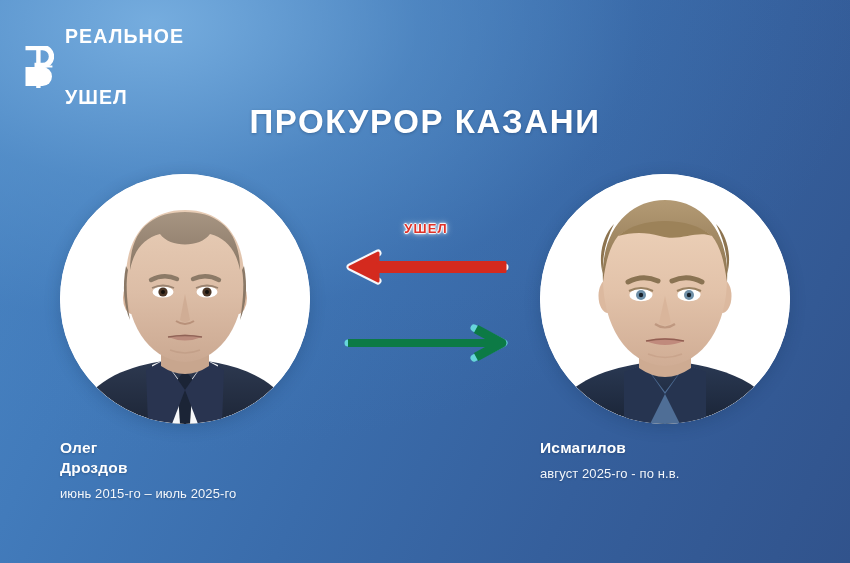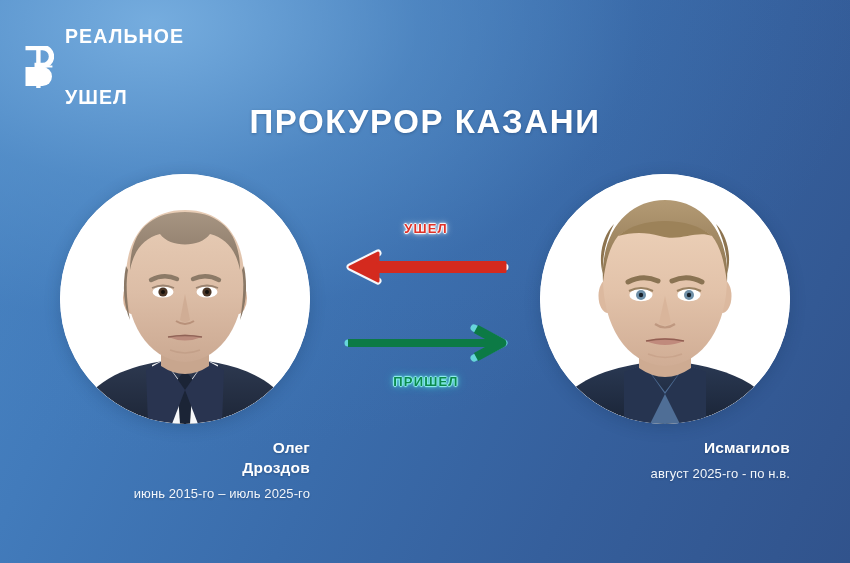--- a/index.html
+++ b/index.html
@@ -55,21 +55,21 @@
     font-size:33px;
     letter-spacing:1.6px;
     text-shadow:0 1px 3px rgba(10,30,60,0.30);
   }
 
   
   .portrait-block {
     position:absolute;
     top:174px;
     width:250px;
-    text-align:right;
+    text-align:left;
   }
   .portrait-left  { left:60px; }
   .portrait-right { left:540px; }
 
   .circle {
     position:relative;
     width:250px; height:250px;
     margin:0 auto;
     border-radius:50%;
     background:#ffffff;
@@ -258,21 +258,20 @@
           <g stroke="#6fe8e4" stroke-width="7" stroke-linejoin="round" stroke-linecap="round" fill="none" opacity="0.85">
             <path d="M134 6 L164 21 L134 36"></path>
             <path d="M8 21 L160 21"></path>
           </g>
           <g fill="none" stroke="#0c7a45" stroke-width="9" stroke-linejoin="round" stroke-linecap="butt">
             <path d="M136 7 L162 21 L136 35"></path>
           </g>
           <rect x="8" y="17" width="146" height="8" fill="#0c7a45"></rect>
         </svg>
       </span>
-      <div class="arrow-label arriving" data-bind="arrows.1.label">ПРИШЕЛ</div>
     </div>
 
   </div>
 
   <div class="portrait-block portrait-right">
     <div class="circle">
       <svg class="photo" viewBox="0 0 250 250" aria-hidden="true">
         <defs>
           <clipPath id="circR">
               <circle cx="125" cy="125" r="125"></circle>

